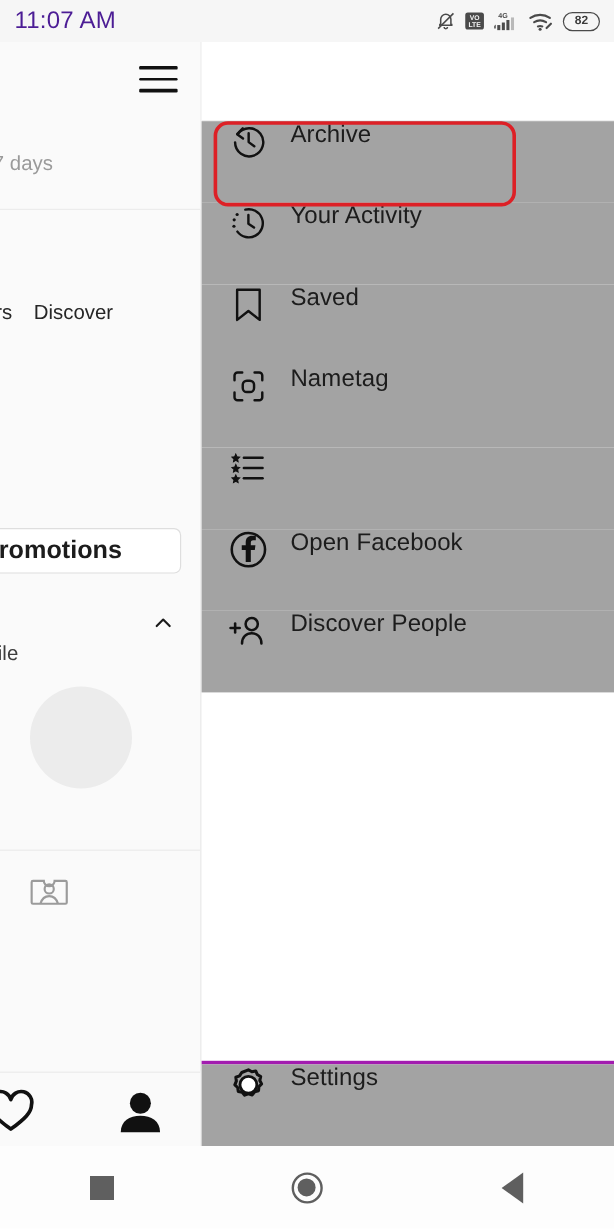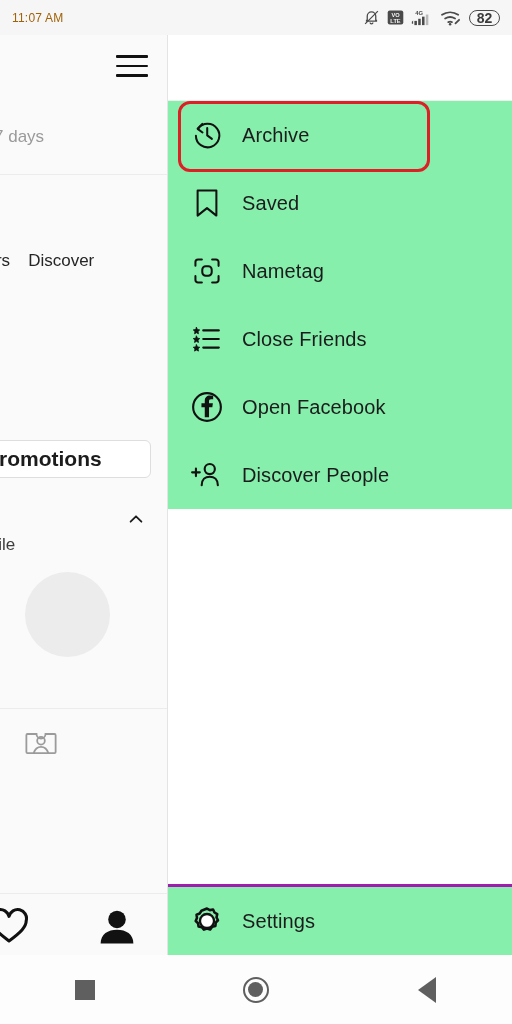--- a/index.html
+++ b/index.html
@@ -11,29 +11,29 @@
   }
   #screen { position: relative; width: 512px; height: 1024px; }
 
   
   #status-bar {
     position: absolute; left: 0; top: 0; width: 512px; height: 35px;
     background: #f6f6f6;
     display: flex; align-items: center; justify-content: space-between;
     padding: 0 12px;
   }
-  #status-time { font-size: 12px; color: #a16207; letter-spacing: .2px; }
+  #status-time { font-size: 20px; color: #4c1d95; letter-spacing: .2px; }
   #status-icons { display: flex; align-items: center; gap: 7px; }
   .sicon { display: block; }
   #battery-pill {
     display: flex; align-items: center; justify-content: center;
     width: 31px; height: 16px; border: 1.6px solid #4a4a4a;
     border-radius: 8px; position: relative;
   }
-  #battery-pill span { font-size: 14px; color: #3b3b3b; font-weight: bold; line-height: 1; }
+  #battery-pill span { font-size: 10px; color: #3b3b3b; font-weight: bold; line-height: 1; }
 
   
   #bg-panel {
     position: absolute; left: 0; top: 35px; width: 168px; height: 920px;
     background: #fafafa;
     border-right: 1px solid #e4e4e4;
     overflow: hidden;
   }
   #bg-topbar {
     position: absolute; left: 0; top: 0; width: 168px; height: 140px;
@@ -80,22 +80,22 @@
   
   #drawer {
     position: absolute; left: 168px; top: 35px; width: 344px; height: 920px;
     background: #ffffff;
   }
   #drawer-top-divider {
     position: absolute; left: 0; top: 65px; width: 344px; height: 1px; background: #efefef;
   }
   #menu-list { position: absolute; left: 0; top: 66px; width: 344px; }
   .menu-item {
-    display: flex; align-items: center; height: 68px; padding-left: 22px;
-    background: #86efac;
+    display: flex; height: 68px; padding-left: 22px;
+    background: #a3a3a3;
   }
   .menu-icon {
     width: 34px; height: 34px; flex: 0 0 34px;
     display: flex; align-items: center; justify-content: center;
   }
   .menu-label { font-size: 20px; color: #1c1c1c; margin-left: 18px; letter-spacing: .1px; }
 
   #highlight-box {
     position: absolute; left: 10px; top: 66px; width: 252px; height: 71px;
     border: 3.5px solid #dd2026; border-radius: 12px; pointer-events: none;
@@ -247,20 +247,32 @@
           <svg width="32" height="32" viewBox="0 0 30 30" fill="none" stroke="#111" stroke-width="1.9" stroke-linecap="round" stroke-linejoin="round">
             <path d="M6.6 9.2 A11 11 0 1 1 4.6 15.6"></path>
             <polyline points="10.6,4.6 6.2,9.2 10.8,12.6"></polyline>
             <polyline points="15.2,8.4 15.2,15.4 19.6,18.6"></polyline>
           </svg>
         </span>
         <span class="menu-label">Archive</span>
       </div>
 
 
+      <div class="menu-item">
+        <span class="menu-icon">
+          <svg width="32" height="32" viewBox="0 0 30 30" fill="none" stroke="#111" stroke-width="1.9" stroke-linecap="round" stroke-linejoin="round">
+            <path d="M12.6 4.4 A11 11 0 1 1 6.4 21.6"></path>
+            <circle cx="6.2" cy="8.2" r="1.25" fill="#111" stroke="none"></circle>
+            <circle cx="3.9" cy="12.4" r="1.25" fill="#111" stroke="none"></circle>
+            <circle cx="3.7" cy="17.4" r="1.25" fill="#111" stroke="none"></circle>
+            <polyline points="15,8.6 15,15.4 19.4,18.4"></polyline>
+          </svg>
+        </span>
+        <span class="menu-label">Your Activity</span>
+      </div>
 
       <div class="menu-item">
         <span class="menu-icon">
           <svg width="30" height="32" viewBox="0 0 26 30" fill="none" stroke="#111" stroke-width="1.9" stroke-linejoin="round">
             <path d="M4.2 3.2h17.6v23.6l-8.8-7-8.8 7z"></path>
           </svg>
         </span>
         <span class="menu-label">Saved</span>
       </div>
 
@@ -281,21 +293,20 @@
         <span class="menu-icon">
           <svg width="30" height="28" viewBox="0 0 28 26" fill="none" stroke="#111" stroke-width="2" stroke-linecap="round">
             <path d="M4.2 2.2 l.9 2 2.1.3 -1.6 1.5 .4 2.1 -1.8-1 -1.8 1 .4-2.1 -1.6-1.5 2.1-.3z" fill="#111" stroke-width="0.8"></path>
             <path d="M4.2 10.3 l.9 2 2.1.3 -1.6 1.5 .4 2.1 -1.8-1 -1.8 1 .4-2.1 -1.6-1.5 2.1-.3z" fill="#111" stroke-width="0.8"></path>
             <path d="M4.2 18.4 l.9 2 2.1.3 -1.6 1.5 .4 2.1 -1.8-1 -1.8 1 .4-2.1 -1.6-1.5 2.1-.3z" fill="#111" stroke-width="0.8"></path>
             <line x1="10.5" y1="5" x2="25" y2="5"></line>
             <line x1="10.5" y1="13" x2="25" y2="13"></line>
             <line x1="10.5" y1="21" x2="25" y2="21"></line>
           </svg>
         </span>
-        <span class="menu-label">Close Friends</span>
       </div>
 
       <div class="menu-item">
         <span class="menu-icon">
           <svg width="32" height="32" viewBox="0 0 30 30">
             <circle cx="15" cy="15" r="13" fill="none" stroke="#111" stroke-width="2"></circle>
             <path d="M16.9 15.3h3.1l.5-3.7h-3.6v-2.1c0-1.05.35-1.8 1.9-1.8h2v-3.3a26 26 0 0 0-2.9-.15c-3 0-5 1.8-5 5.1v2.25h-3.1v3.7h3.1v9.4h4z" fill="#111"></path>
           </svg>
         </span>
         <span class="menu-label">Open Facebook</span>

